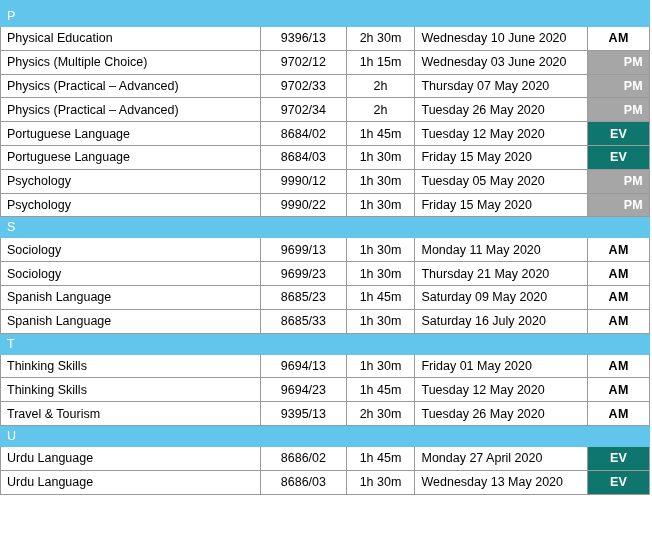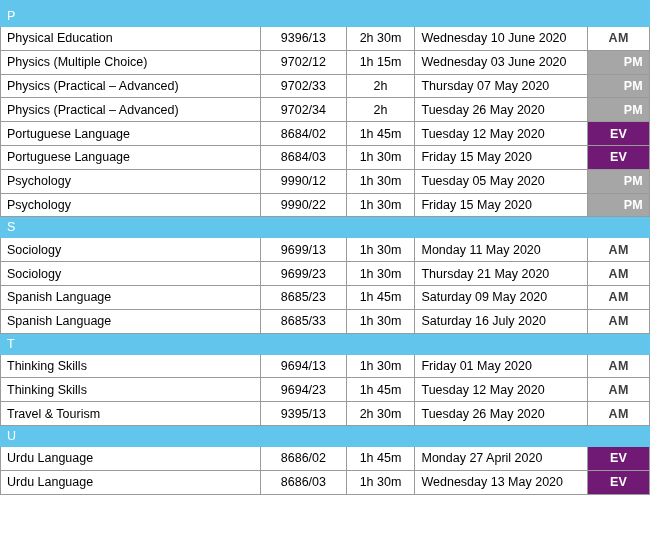--- a/index.html
+++ b/index.html
@@ -42,23 +42,23 @@
   col.c-sess    { width: 60px; }
 
   td.code, td.dur { text-align: center; }
   td.session {
     text-align: center;
     font-weight: bold;
     font-size: 12px;
     color: #ffffff;
     letter-spacing: 0.3px;
   }
-  td.session.am { background: #ffffff; color: #404040; }
+  td.session.am { background: #ffffff; color: #000000; }
   td.session.pm { background: #a6a6a6; color: #ffffff; text-align: right; }
-  td.session.ev { background: #701a75; color: #ffffff; }
+  td.session.ev { background: #0f766e; color: #ffffff; }
 
   tr.group-row td {
     background: #62c6ec;
     color: #ffffff;
     font-weight: normal;
     font-size: 12.5px;
     border: 1px solid #62c6ec;
     height: 20px;
     padding: 0 6px;
   }

